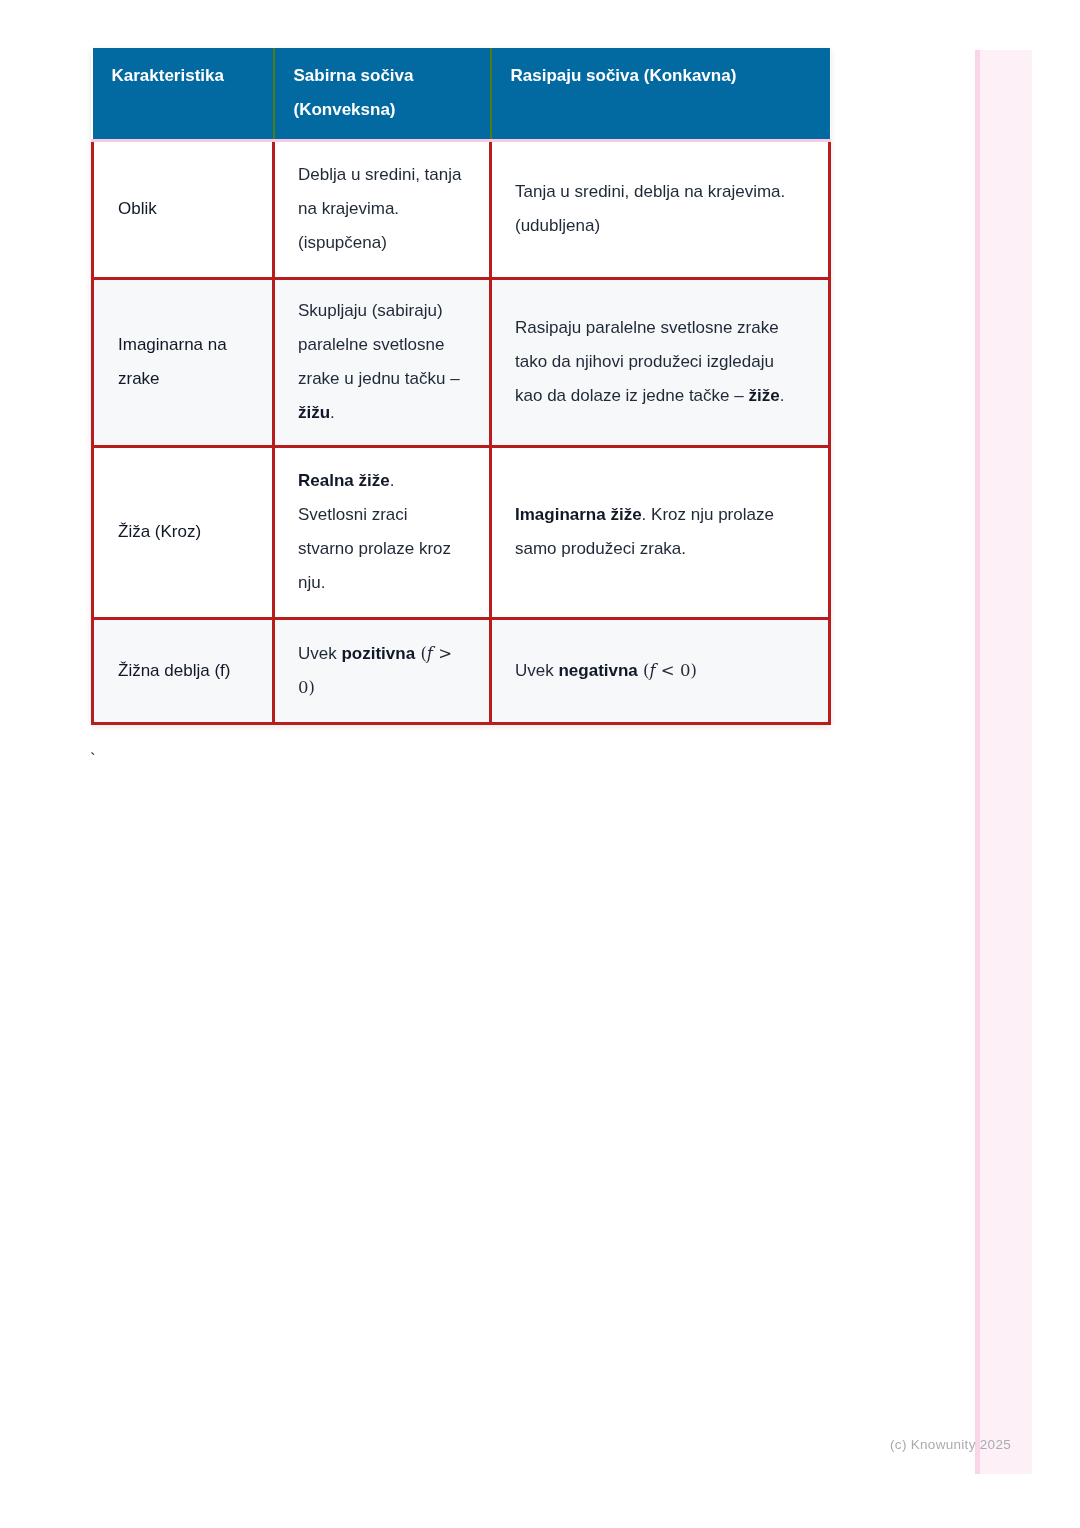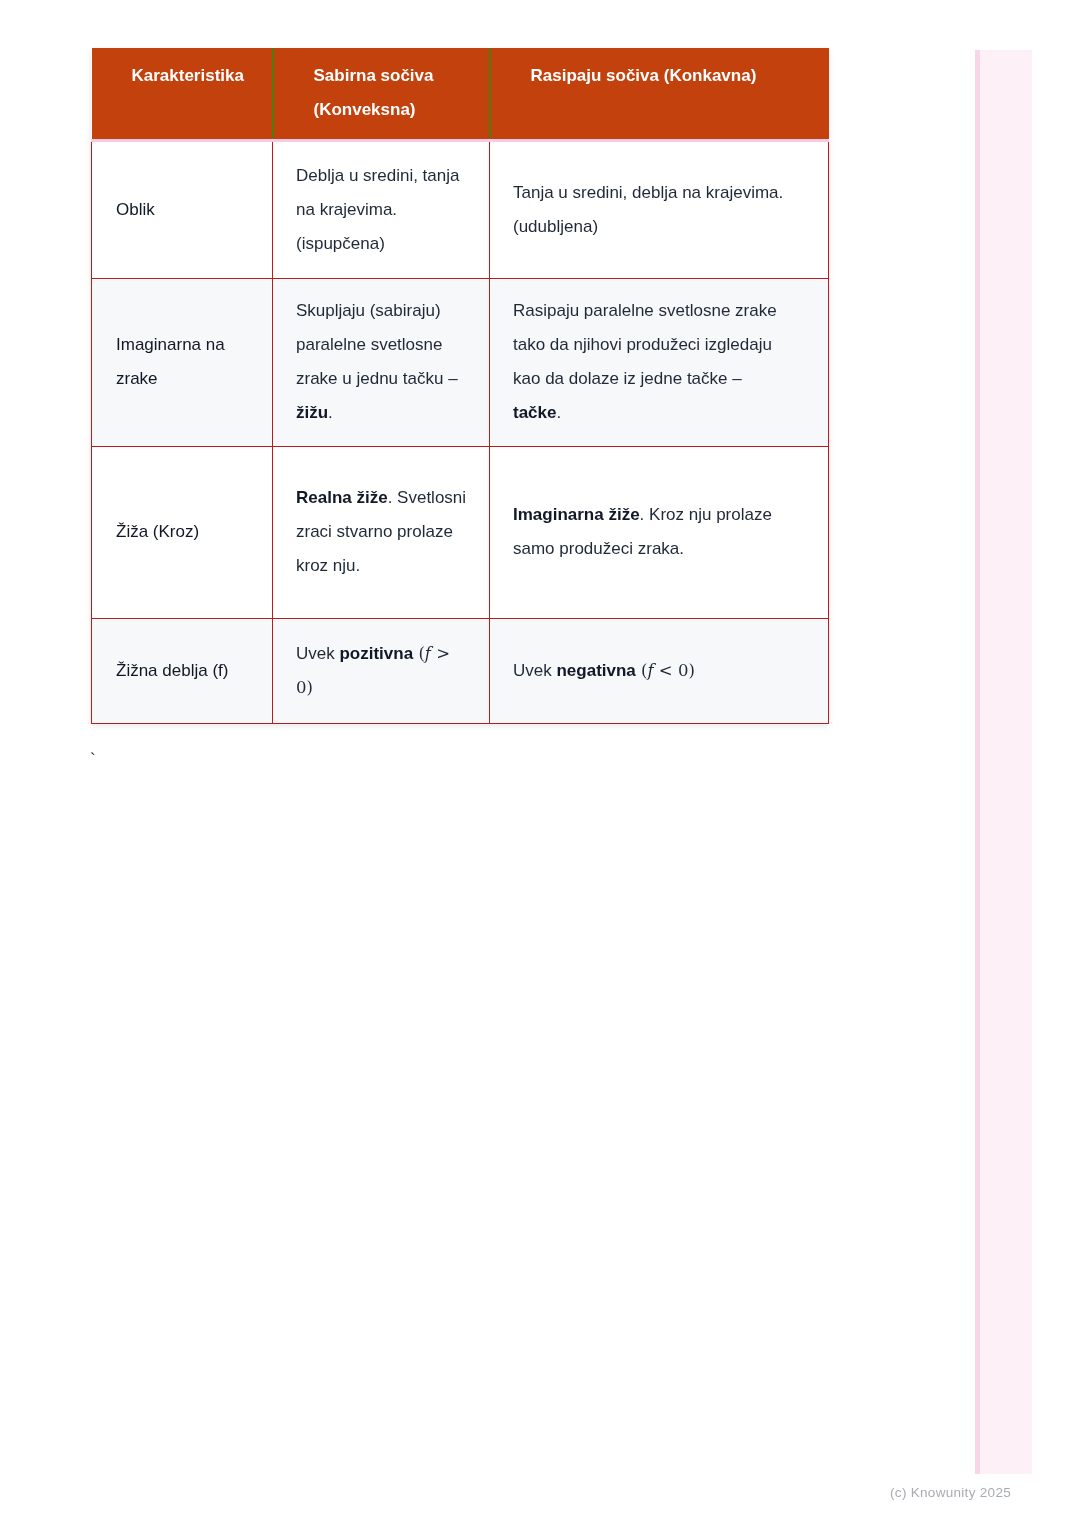--- a/index.html
+++ b/index.html
@@ -33,34 +33,34 @@
     z-index: 1;
   }
   table.doc-table {
     border-collapse: collapse;
     table-layout: fixed;
     width: 737px;
     box-shadow: 0 2px 6px rgba(17, 24, 39, 0.10);
   }
   thead tr { height: 92px; }
   thead th {
-    background: #c2410c;
+    background: #0369a1;
     color: #ffffff;
     font-weight: 600;
     font-size: 17px;
     line-height: 34px;
     text-align: left;
     vertical-align: top;
-    padding: 11px 20px 8px 40px;
+    padding: 11px 20px 8px 19px;
     border-bottom: 3px solid #fac9e2;
   }
   thead th + th { border-left: 2px solid #4d7c0f; }
 
   tbody th, tbody td {
-    border: 1px solid #b91c1c;
+    border: 3px solid #b91c1c;
     font-size: 17px;
     line-height: 34px;
     font-weight: 400;
     text-align: left;
     vertical-align: middle;
     padding: 10px 22px 10px 23px;
     color: #1f2937;
   }
   tbody th {
     font-weight: 400;
@@ -92,21 +92,20 @@
 
   
   .footer-note {
     position: absolute;
     top: 1437px;
     right: 69px;
     font-size: 13.5px;
     letter-spacing: 0.3px;
     color: #a8abb0;
     z-index: 2;
-    margin-top: 48px;
   }
 </style>
 </head>
 <body>
 
 <div class="side-strip"></div>
 
 <div class="table-wrap">
   <table class="doc-table">
     <colgroup>
@@ -123,21 +122,21 @@
     </thead>
     <tbody>
       <tr class="row-1">
         <th>Oblik</th>
         <td class="convex-cell"><span>Deblja u sredini, tanja na krajevima. (ispupčena)</span></td>
         <td class="concave-cell"><span>Tanja u sredini, deblja na krajevima. (udubljena)</span></td>
       </tr>
       <tr class="row-2">
         <th>Imaginarna na zrake</th>
         <td class="convex-cell"><span>Skupljaju (sabiraju) paralelne svetlosne zrake u jednu tačku – </span><span class="b">žižu</span><span>.</span></td>
-        <td class="concave-cell"><span>Rasipaju paralelne svetlosne zrake tako da njihovi produžeci izgledaju kao da dolaze iz jedne tačke – </span><span class="b">tačke</span><span>.</span></td>
+        <td class="concave-cell"><span>Rasipaju paralelne svetlosne zrake tako da njihovi produžeci izgledaju kao da dolaze iz jedne tačke – </span><span class="b">žiže</span><span>.</span></td>
       </tr>
       <tr class="row-3">
         <th>Žiža (Kroz)</th>
         <td class="convex-cell"><span class="b">Realna žiže</span><span>. Svetlosni zraci stvarno prolaze kroz nju.</span></td>
         <td class="concave-cell"><span class="b">Imaginarna žiže</span><span>. Kroz nju prolaze samo produžeci zraka.</span></td>
       </tr>
       <tr class="row-4">
         <th>Žižna deblja (f)</th>
         <td class="convex-cell"><span>Uvek </span><span class="b">pozitivna</span><span class="m"> (</span><span class="i m">f</span><span class="m"> &gt; 0)</span></td>
         <td class="concave-cell"><span>Uvek </span><span class="b">negativna</span><span class="m"> (</span><span class="i m">f</span><span class="m"> &lt; 0)</span></td>

